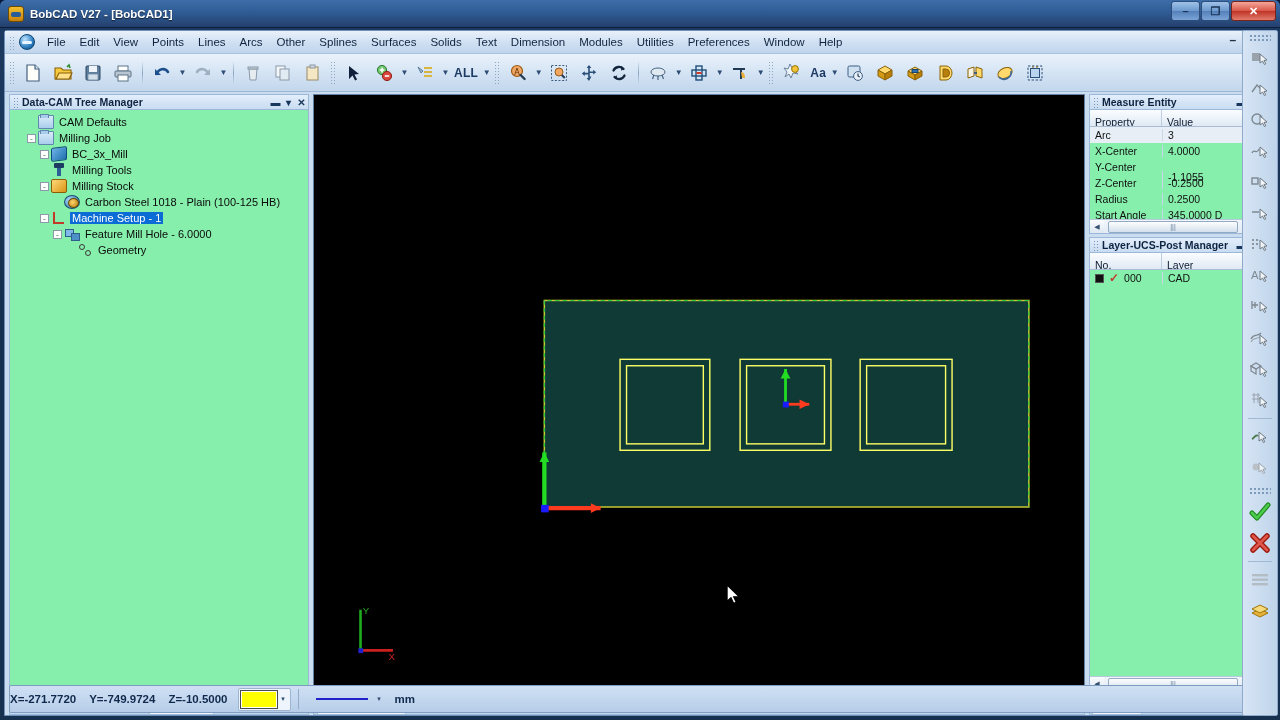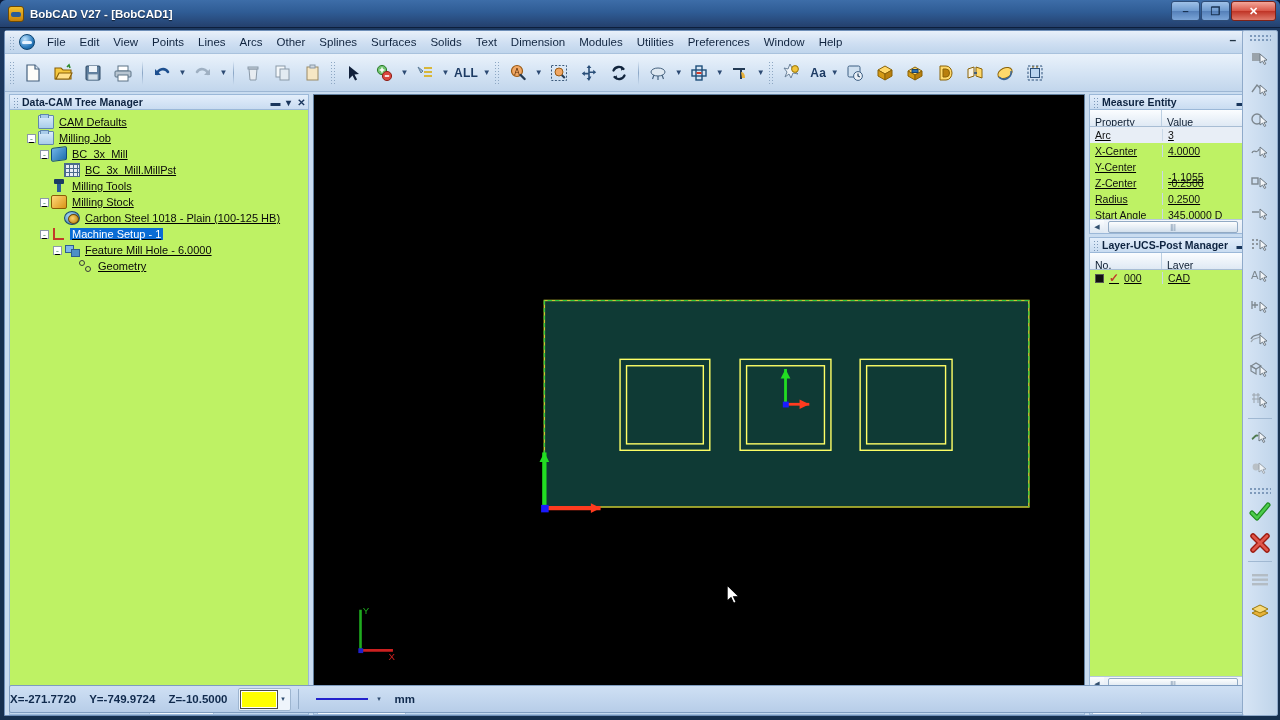--- a/index.html
+++ b/index.html
@@ -110,21 +110,21 @@
     height:15px; flex:none; display:flex; align-items:center;
     background:linear-gradient(180deg,#e3eefb,#c9dcf1);
     border:1px solid #9bb8d8; border-bottom:none;
     font-size:10.5px; color:#0d2340; font-weight:bold;
   }
   .cap-grip { width:6px; height:11px; margin:0 3px;
     background-image:radial-gradient(#7b97b7 40%, transparent 41%);
     background-size:3px 3px; flex:none;}
   .cap-title{flex:1; white-space:nowrap; overflow:hidden;}
   .cap-btn { width:13px; text-align:center; color:#19365c; font-size:10px; cursor:default;}
-  .panel-body { flex:1; background:#bef264; border:1px solid #9bb8d8; overflow:hidden; position:relative;text-decoration:underline; }
+  .panel-body { flex:1; background:#86efac; border:1px solid #9bb8d8; overflow:hidden; position:relative; }
 
   
   .left-col { width:306px; flex:none; display:flex; flex-direction:column; padding:2px 2px 0 4px; }
   .tree { padding:4px 0 0 2px; font-size:11px; color:#0a0a0a; }
   .tnode { display:flex; align-items:center; height:16px; white-space:nowrap; position:relative; }
   .tw { width:13px; flex:none; display:flex; align-items:center; justify-content:center; font-size:9px; color:#4a5a6a;}
   .texp { width:9px; height:9px; border:1px solid #8c9aa8; background:#fff; line-height:7px;
     text-align:center; font-size:8px; color:#274; font-family:"Liberation Mono", monospace;}
   .ticon { width:16px; height:14px; flex:none; margin-right:3px; position:relative; }
   .tlabel { padding:0 2px; }
@@ -567,25 +567,20 @@
                     </div>
                     <div class="ticon ic-folder"></div>
                     <div class="tlabel">Milling Job</div>
                   </div>
                   <div class="tnode ind2">
                     <div class="tw">
                       <span class="texp">-</span>
                     </div>
                     <div class="ticon ic-mach"></div>
                     <div class="tlabel">BC_3x_Mill</div>
-                  </div>
-                  <div class="tnode ind3">
-                    <div class="tw"></div>
-                    <div class="ticon ic-grid"></div>
-                    <div class="tlabel">BC_3x_Mill.MillPst</div>
                   </div>
                   <div class="tnode ind2">
                     <div class="tw"></div>
                     <div class="ticon ic-tool"></div>
                     <div class="tlabel">Milling Tools</div>
                   </div>
                   <div class="tnode ind2">
                     <div class="tw">
                       <span class="texp">-</span>
                     </div>

